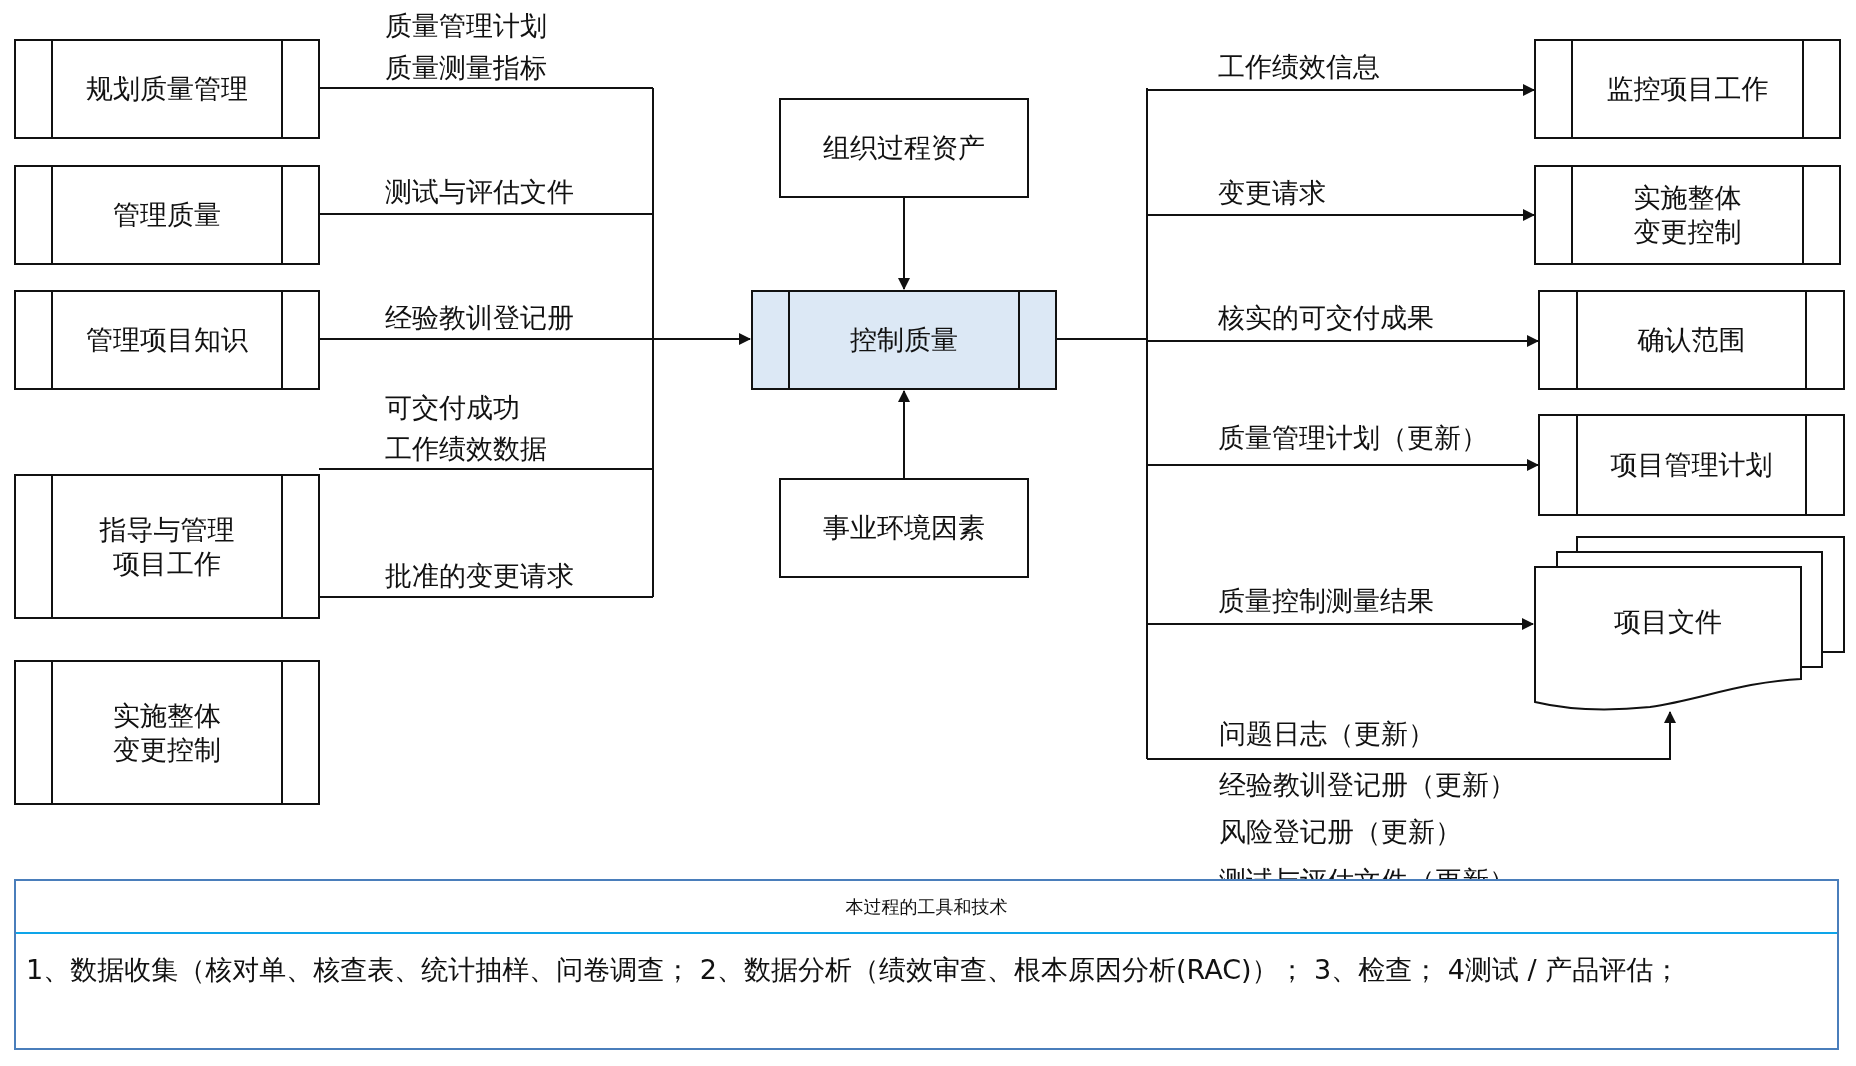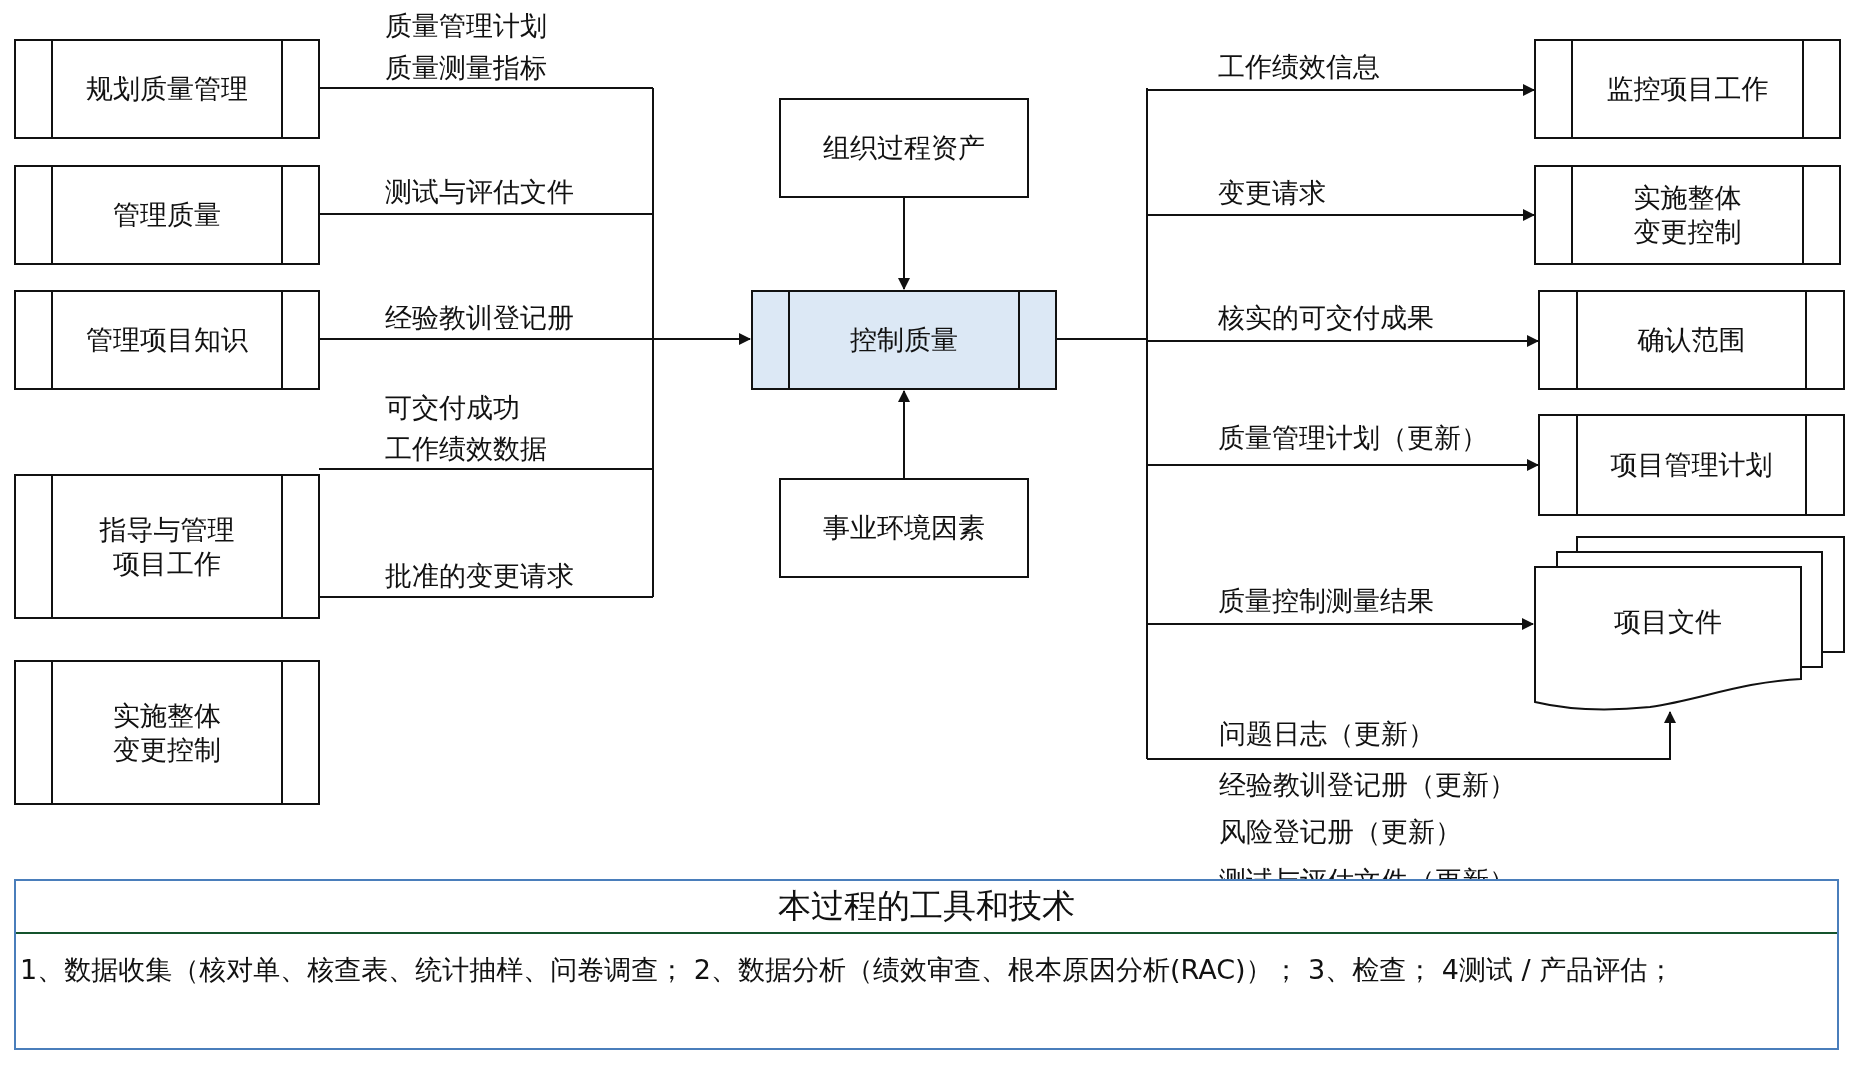--- a/index.html
+++ b/index.html
@@ -3,23 +3,23 @@
 <meta charset="utf-8">
 <style>
   html, body { margin:0; padding:0; background:#ffffff; }
   body { width:1856px; height:1066px; position:relative; overflow:hidden;
          font-family:"DejaVu Sans", sans-serif; color:#111; }
   svg#diagram { position:absolute; left:0; top:0; }
   .box-text { font-size:27px; fill:#111; }
   .flow-text { font-size:27px; fill:#111; }
   .tt-table { position:absolute; left:14px; top:879px; width:1825px; height:171px;
               border:2px solid #4a7ebb; box-sizing:border-box; background:#fff; }
-  .tt-header { height:51px; border-bottom:2px solid #14532d; display:flex;
-               align-items:center; justify-content:center; font-size:33px; }
-  .tt-body { padding:8px 0 0 4px; font-size:27px; line-height:58px; }
+  .tt-header { height:51px; border-bottom:2px solid #0ea5e9; display:flex;
+               align-items:center; justify-content:center; font-size:18px; }
+  .tt-body { padding:8px 0 0 10px; font-size:27px; line-height:58px; }
   .tt-line { white-space:nowrap; height:56px; line-height:56px; }
 </style>
 </head>
 <body>
 
 <svg id="diagram" width="1856" height="1066" xmlns="http://www.w3.org/2000/svg">
   <defs>
     <marker id="arrow" markerWidth="12" markerHeight="12" refX="11" refY="6" orient="auto" markerUnits="userSpaceOnUse">
       <path d="M0,0 L12,6 L0,12 Z" fill="#111"></path>
     </marker>

